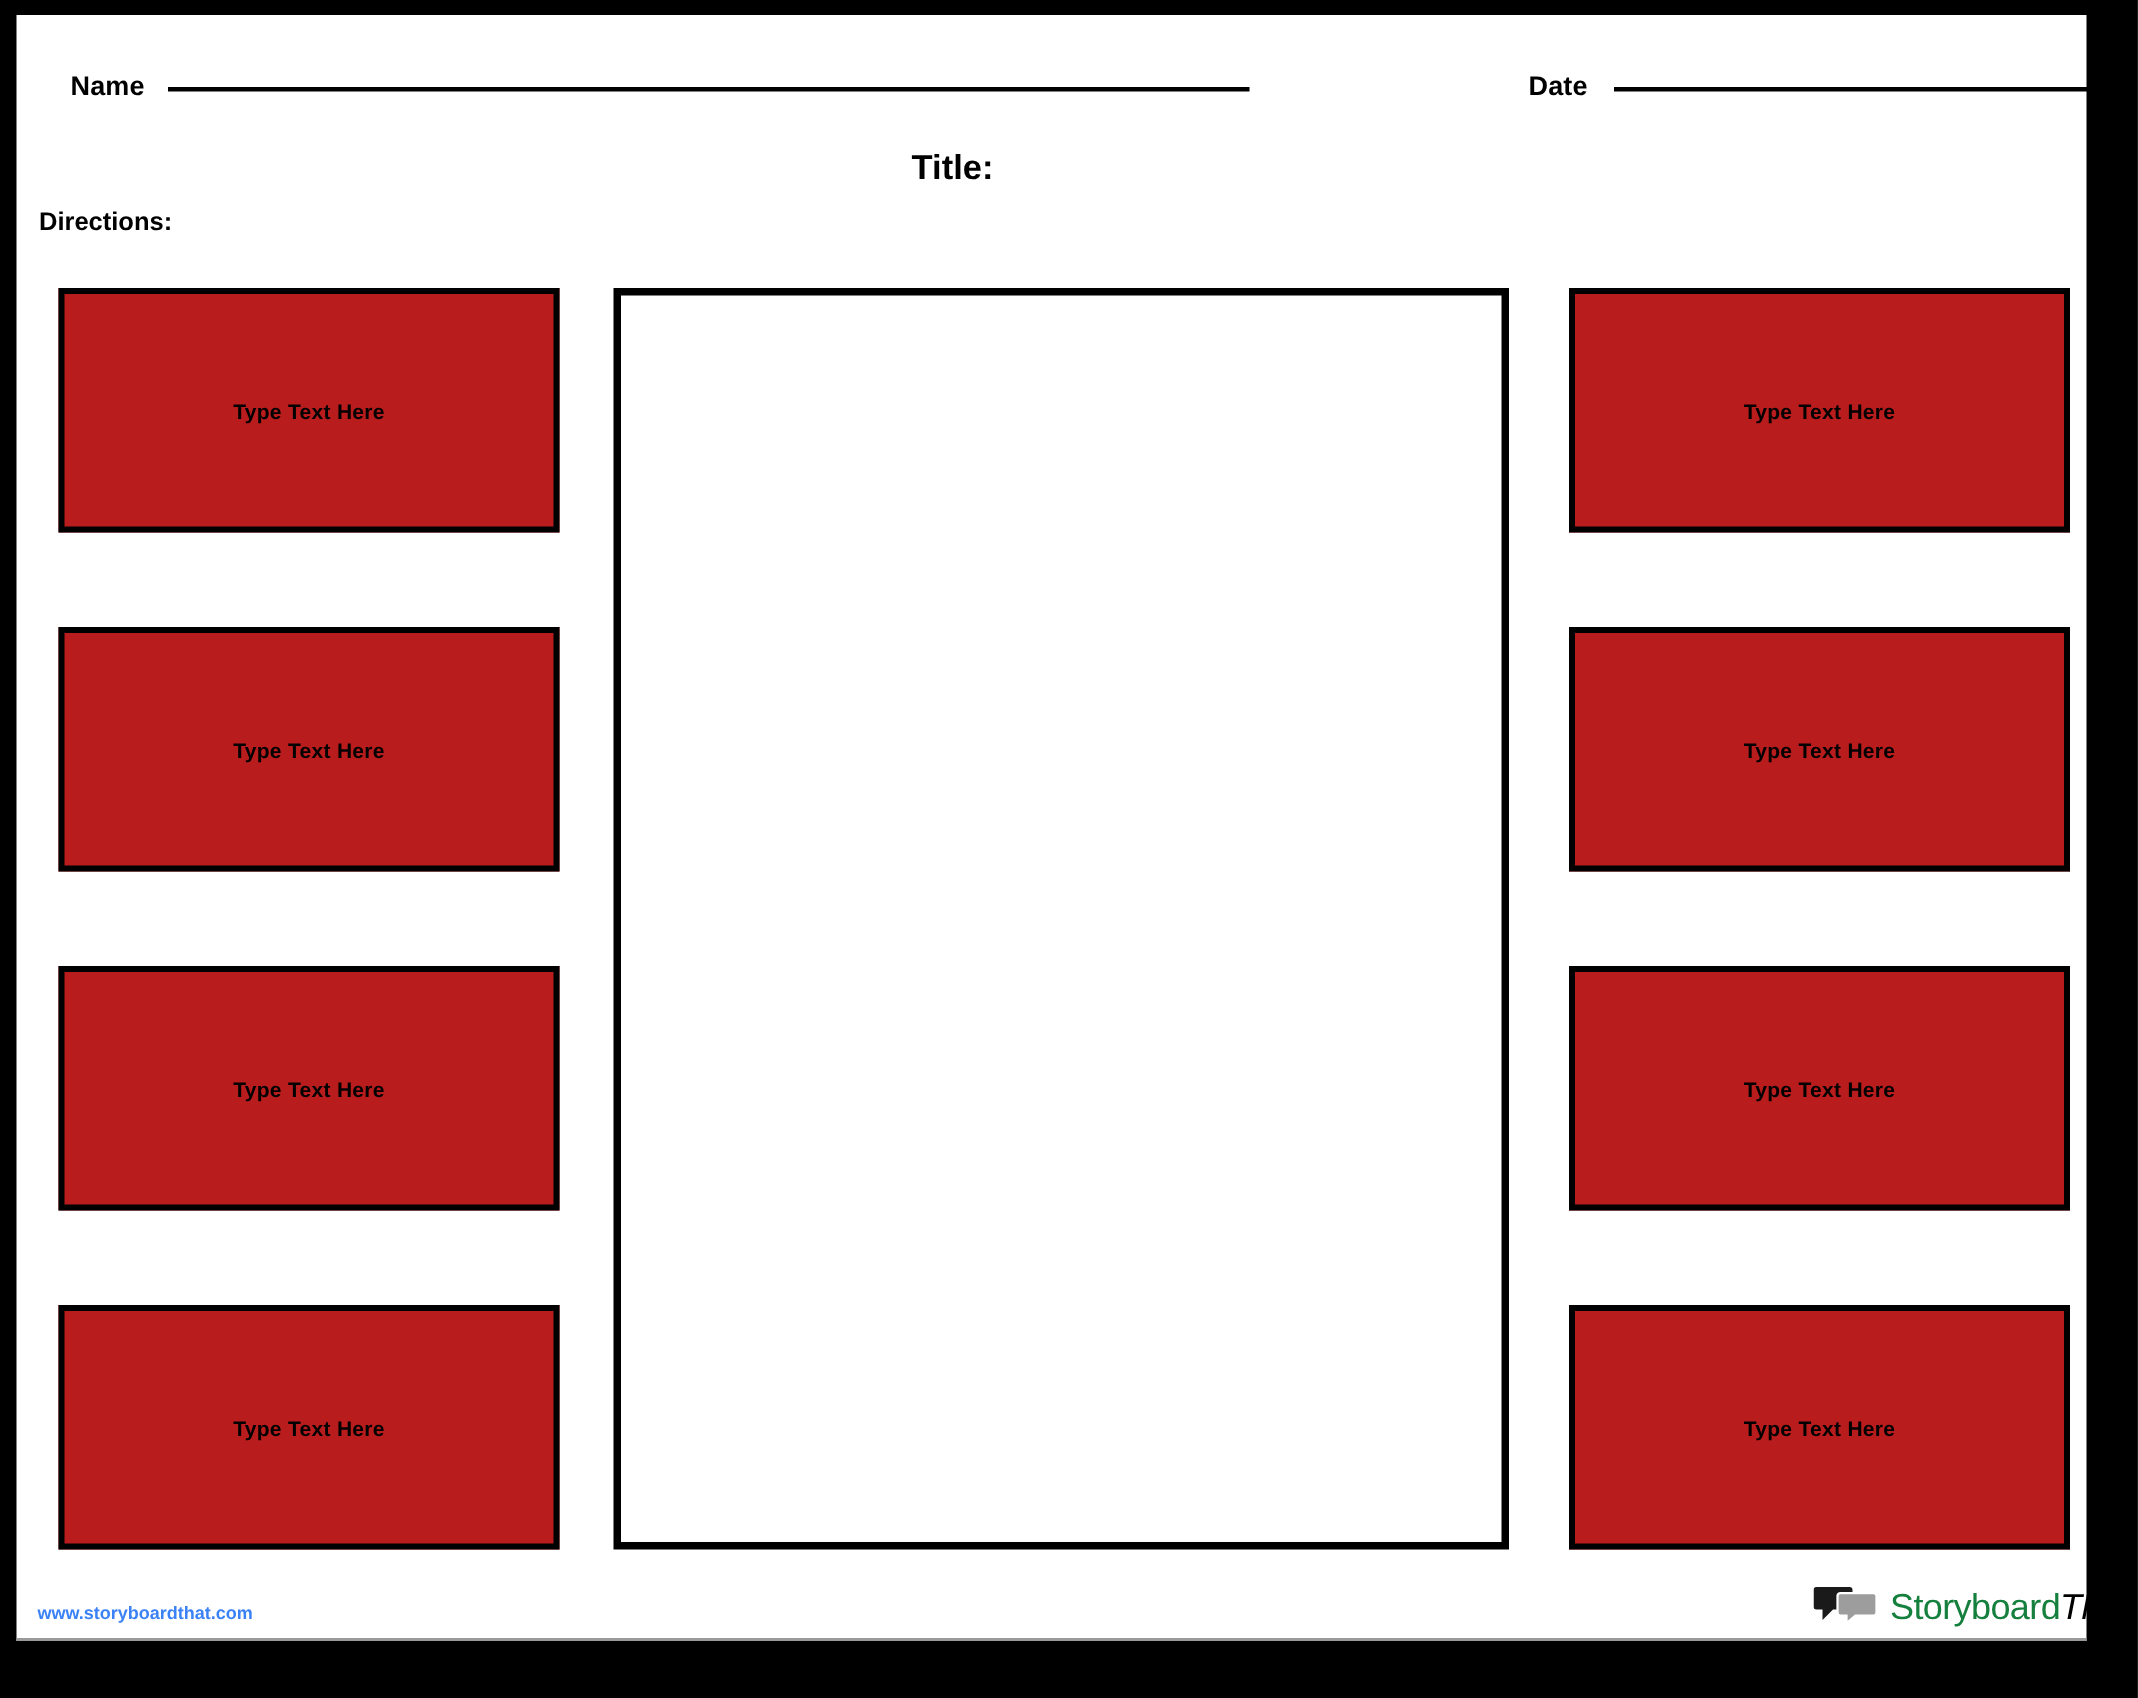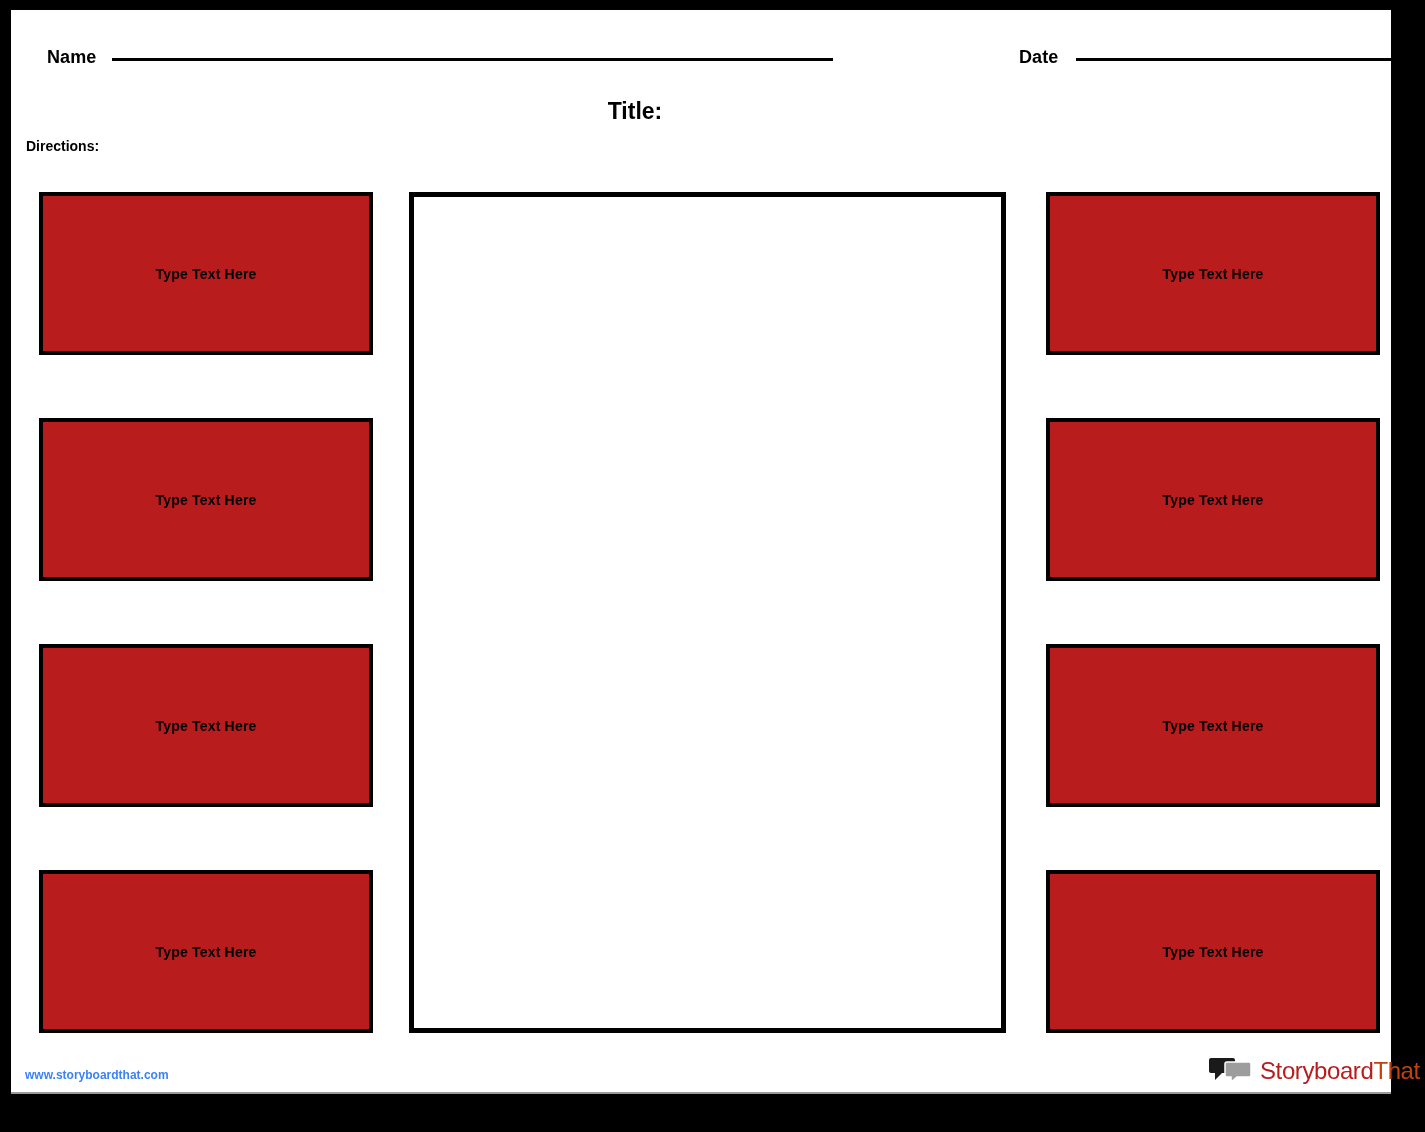--- a/index.html
+++ b/index.html
@@ -72,21 +72,21 @@
     font-stretch: condensed;
     color: #000000;
   }
 
   
   #directions-label {
     position: absolute;
     left: 15px;
     top: 128px;
     font-weight: bold;
-    font-size: 14px;
+    font-size: 17px;
     font-stretch: condensed;
     color: #000000;
   }
 
   
   .text-cell {
     position: absolute;
     box-sizing: border-box;
     background: #b91c1c;
     border: 4px solid #000000;
@@ -145,22 +145,22 @@
     align-items: center;
     gap: 7px;
   }
   #footer-logo .logo-mark { display: block; }
   #footer-logo .logo-wordmark {
     font-size: 24px;
     letter-spacing: -0.4px;
     white-space: nowrap;
     line-height: 1;
   }
-  #footer-logo .logo-word-dark { color: #b91c1c; }
-  #footer-logo .logo-word-gray { color: #c2410c; }
+  #footer-logo .logo-word-dark { color: #15803d; }
+  #footer-logo .logo-word-gray { color: #000000; font-style: italic; }
 </style>
 </head>
 <body>
 
 <div id="worksheet-frame">
   <div id="worksheet-page">
 
     <div class="field-row" id="date-field-row">
       <span class="field-label">Date</span>
       <span class="field-rule" id="date-field-rule"></span>

